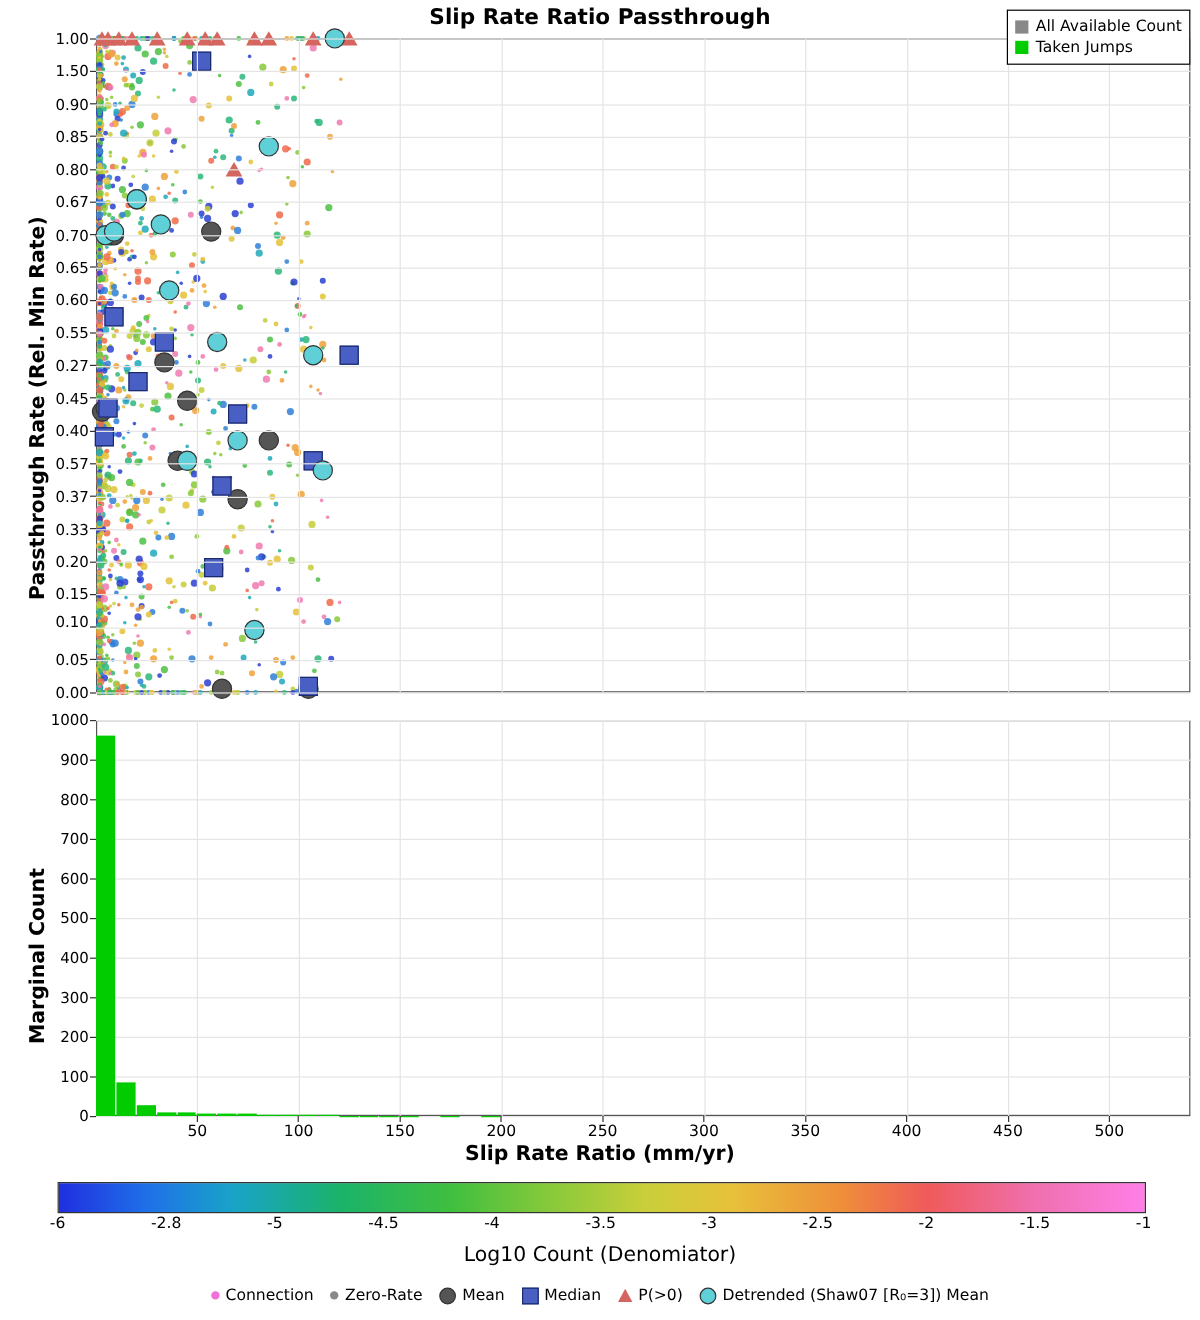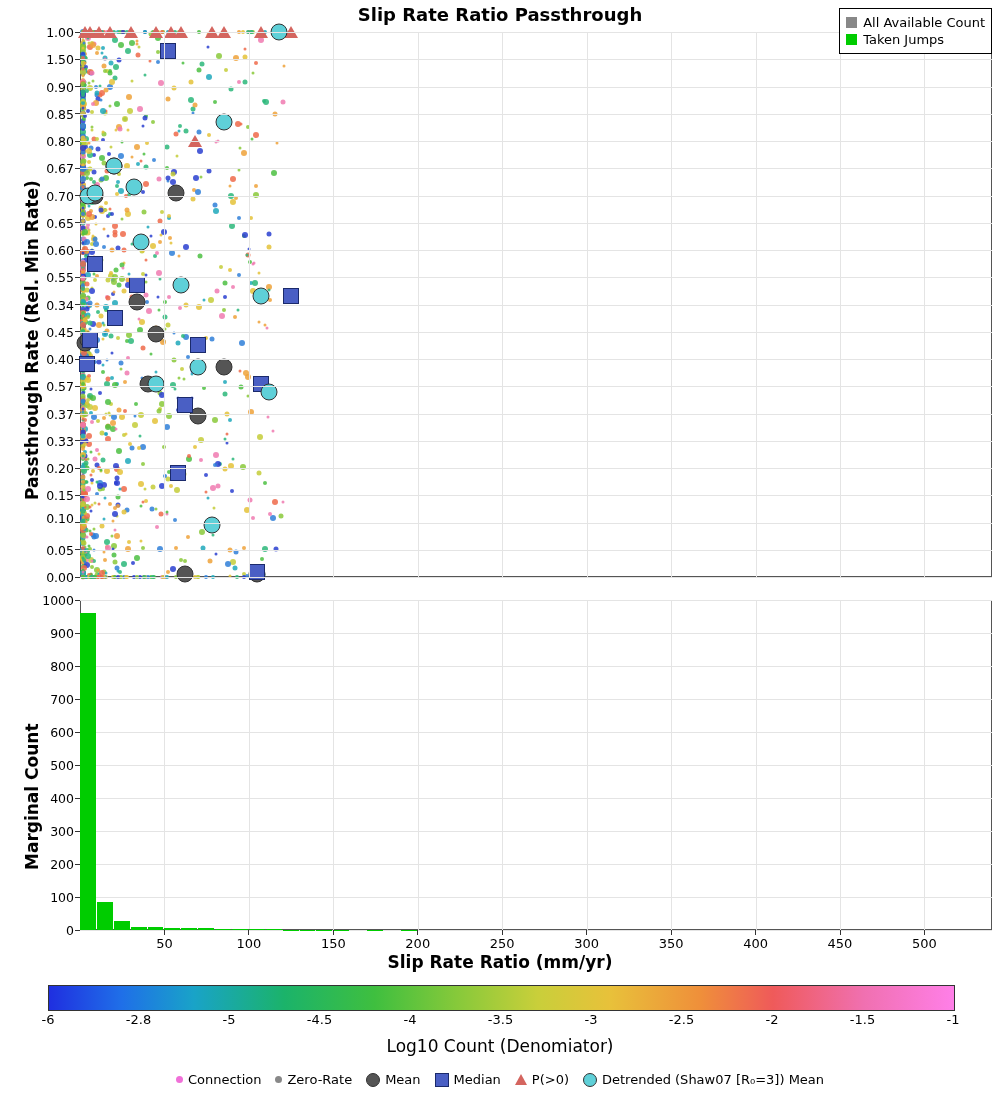--- a/index.html
+++ b/index.html
@@ -1696,21 +1696,21 @@
     <div class="ytick-s" style="left: 14px; top: 440.75px;">0.33</div>
     <div class="tickmark" style="left: 75px; top: 440.25px; width: 5px; height: 1px;"></div>
     <div class="ytick-s" style="left: 14px; top: 413.5px;">0.37</div>
     <div class="tickmark" style="left: 75px; top: 413px; width: 5px; height: 1px;"></div>
     <div class="ytick-s" style="left: 14px; top: 386.25px;">0.57</div>
     <div class="tickmark" style="left: 75px; top: 385.75px; width: 5px; height: 1px;"></div>
     <div class="ytick-s" style="left: 14px; top: 359px;">0.40</div>
     <div class="tickmark" style="left: 75px; top: 358.5px; width: 5px; height: 1px;"></div>
     <div class="ytick-s" style="left: 14px; top: 331.75px;">0.45</div>
     <div class="tickmark" style="left: 75px; top: 331.25px; width: 5px; height: 1px;"></div>
-    <div class="ytick-s" style="left: 14px; top: 304.5px;">0.34</div>
+    <div class="ytick-s" style="left: 14px; top: 304.5px;">0.27</div>
     <div class="tickmark" style="left: 75px; top: 304px; width: 5px; height: 1px;"></div>
     <div class="ytick-s" style="left: 14px; top: 277.25px;">0.55</div>
     <div class="tickmark" style="left: 75px; top: 276.75px; width: 5px; height: 1px;"></div>
     <div class="ytick-s" style="left: 14px; top: 250px;">0.60</div>
     <div class="tickmark" style="left: 75px; top: 249.5px; width: 5px; height: 1px;"></div>
     <div class="ytick-s" style="left: 14px; top: 222.75px;">0.65</div>
     <div class="tickmark" style="left: 75px; top: 222.25px; width: 5px; height: 1px;"></div>
     <div class="ytick-s" style="left: 14px; top: 195.5px;">0.70</div>
     <div class="tickmark" style="left: 75px; top: 195px; width: 5px; height: 1px;"></div>
     <div class="ytick-s" style="left: 14px; top: 168.25px;">0.67</div>

